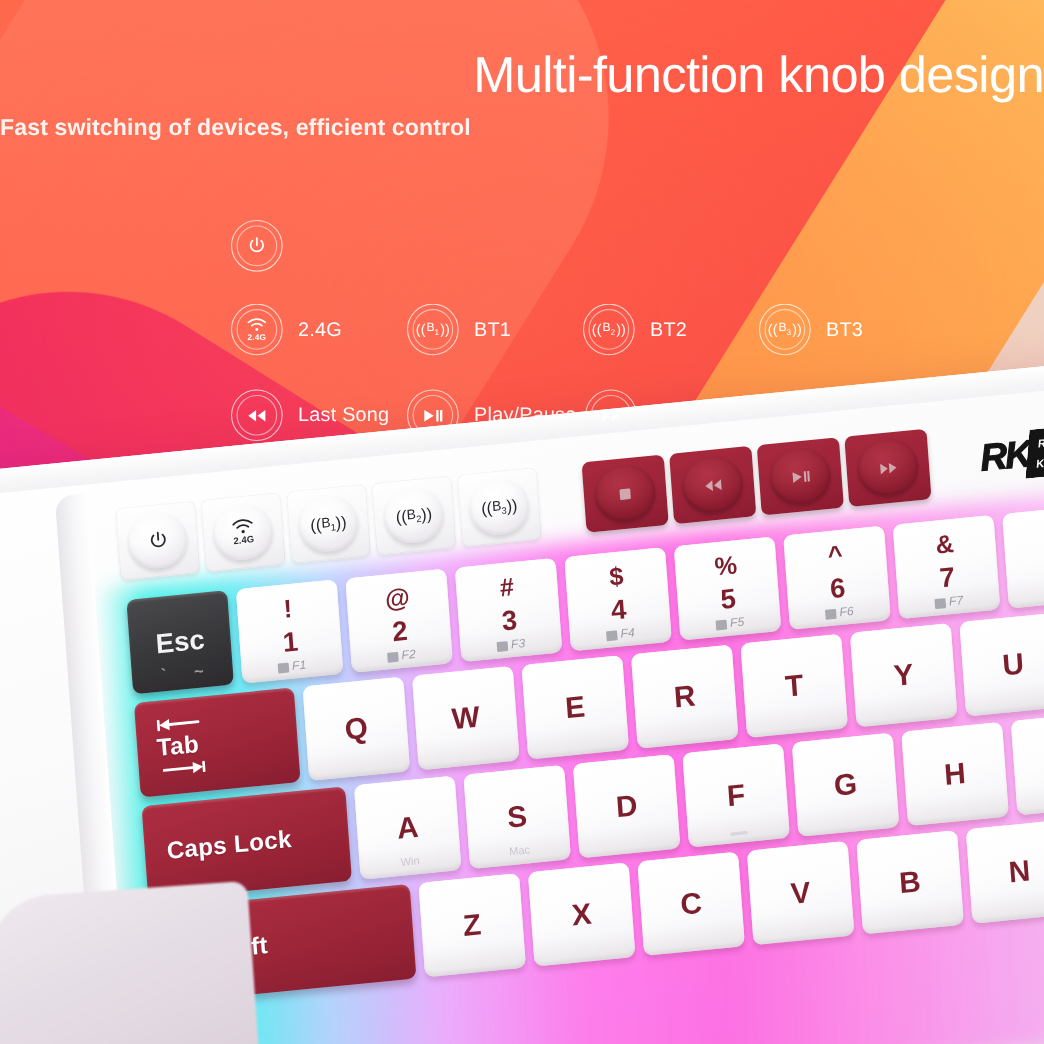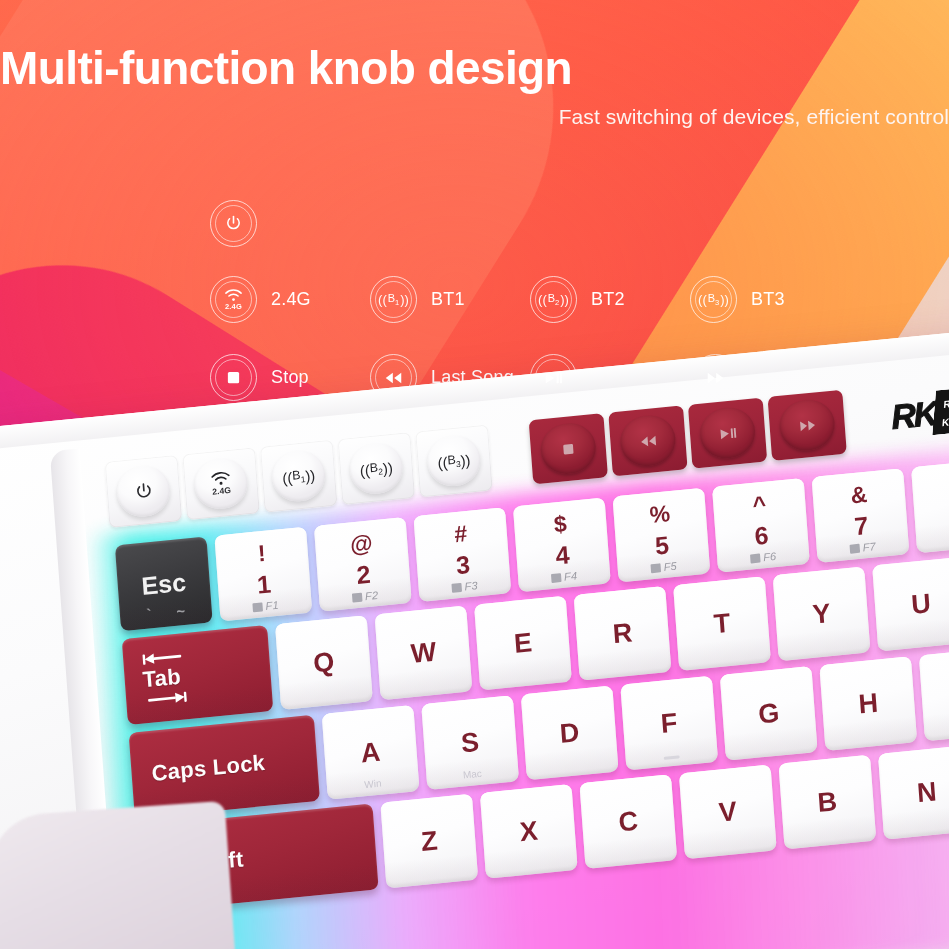--- a/index.html
+++ b/index.html
@@ -88,32 +88,32 @@
   }
   .bg-soften {
     position:absolute; inset:0;
     backdrop-filter:blur(0px);
     background:radial-gradient(110% 80% at 48% 30%, rgba(255,110,80,.35) 0%, rgba(255,70,60,0) 60%);
   }
 
   
   .headline {
     position:absolute; top:42px; left:0; width:100%;
-    text-align:left;
+    text-align:right;
     font-size:46px;
-    font-weight:700;
+    font-weight:400;
     letter-spacing:-.6px;
     color:#ffffff;
     line-height:1.15;
   }
   .subhead {
     position:absolute; top:105px; left:0; width:100%;
-    text-align:right;
+    text-align:left;
     font-size:21px;
-    font-weight:400;
+    font-weight:700;
     color:#fdf4f1;
     letter-spacing:.1px;
   }
 
   
   .legend { position:absolute; left:0; width:100%; }
   .legend-row {
     position:absolute; left:0; width:100%;
     display:flex; align-items:center;
   }
@@ -504,30 +504,20 @@
               <span class="paren">))</span>
             </span>
           </span>
         </div>
         <span class="legend-label">BT3</span>
       </div>
     </div>
 
     <div class="legend-row" style="top:354px;padding-left:210px;">
 
-      <div class="legend-item" style="width:160px">
-        <div class="badge">
-          <span class="glyph">
-            <svg width="15" height="15" viewBox="0 0 16 16">
-                <rect x="2" y="2" width="12" height="12" rx="1.6" fill="#ffffff"></rect>
-              </svg>
-          </span>
-        </div>
-        <span class="legend-label">Stop</span>
-      </div>
 
       <div class="legend-item" style="width:160px">
         <div class="badge">
           <span class="glyph">
             <svg width="19" height="14" viewBox="0 0 22 16" fill="#ffffff">
               <path d="M10.2 2.0 L10.2 14.0 L2.0 8.0 Z"></path>
               <path d="M20.0 2.0 L20.0 14.0 L11.8 8.0 Z"></path>
             </svg>
           </span>
         </div>

